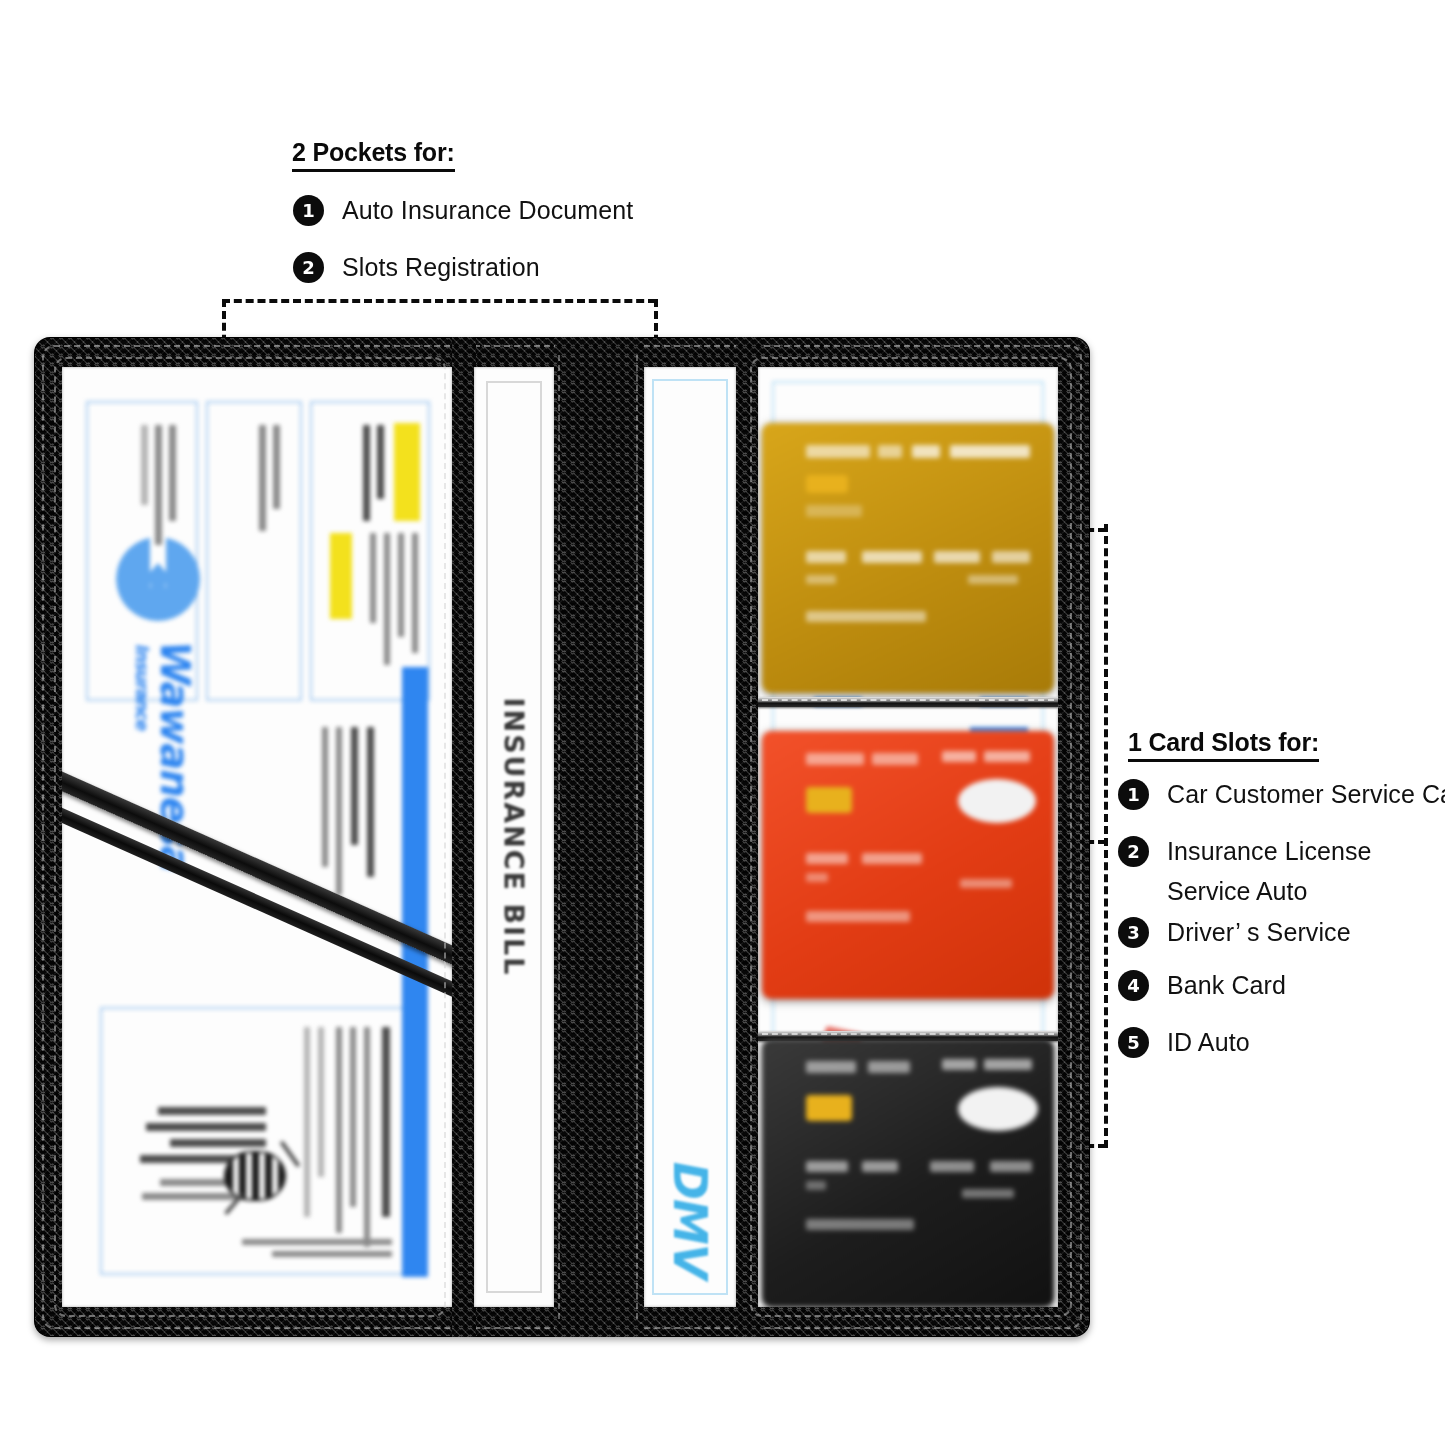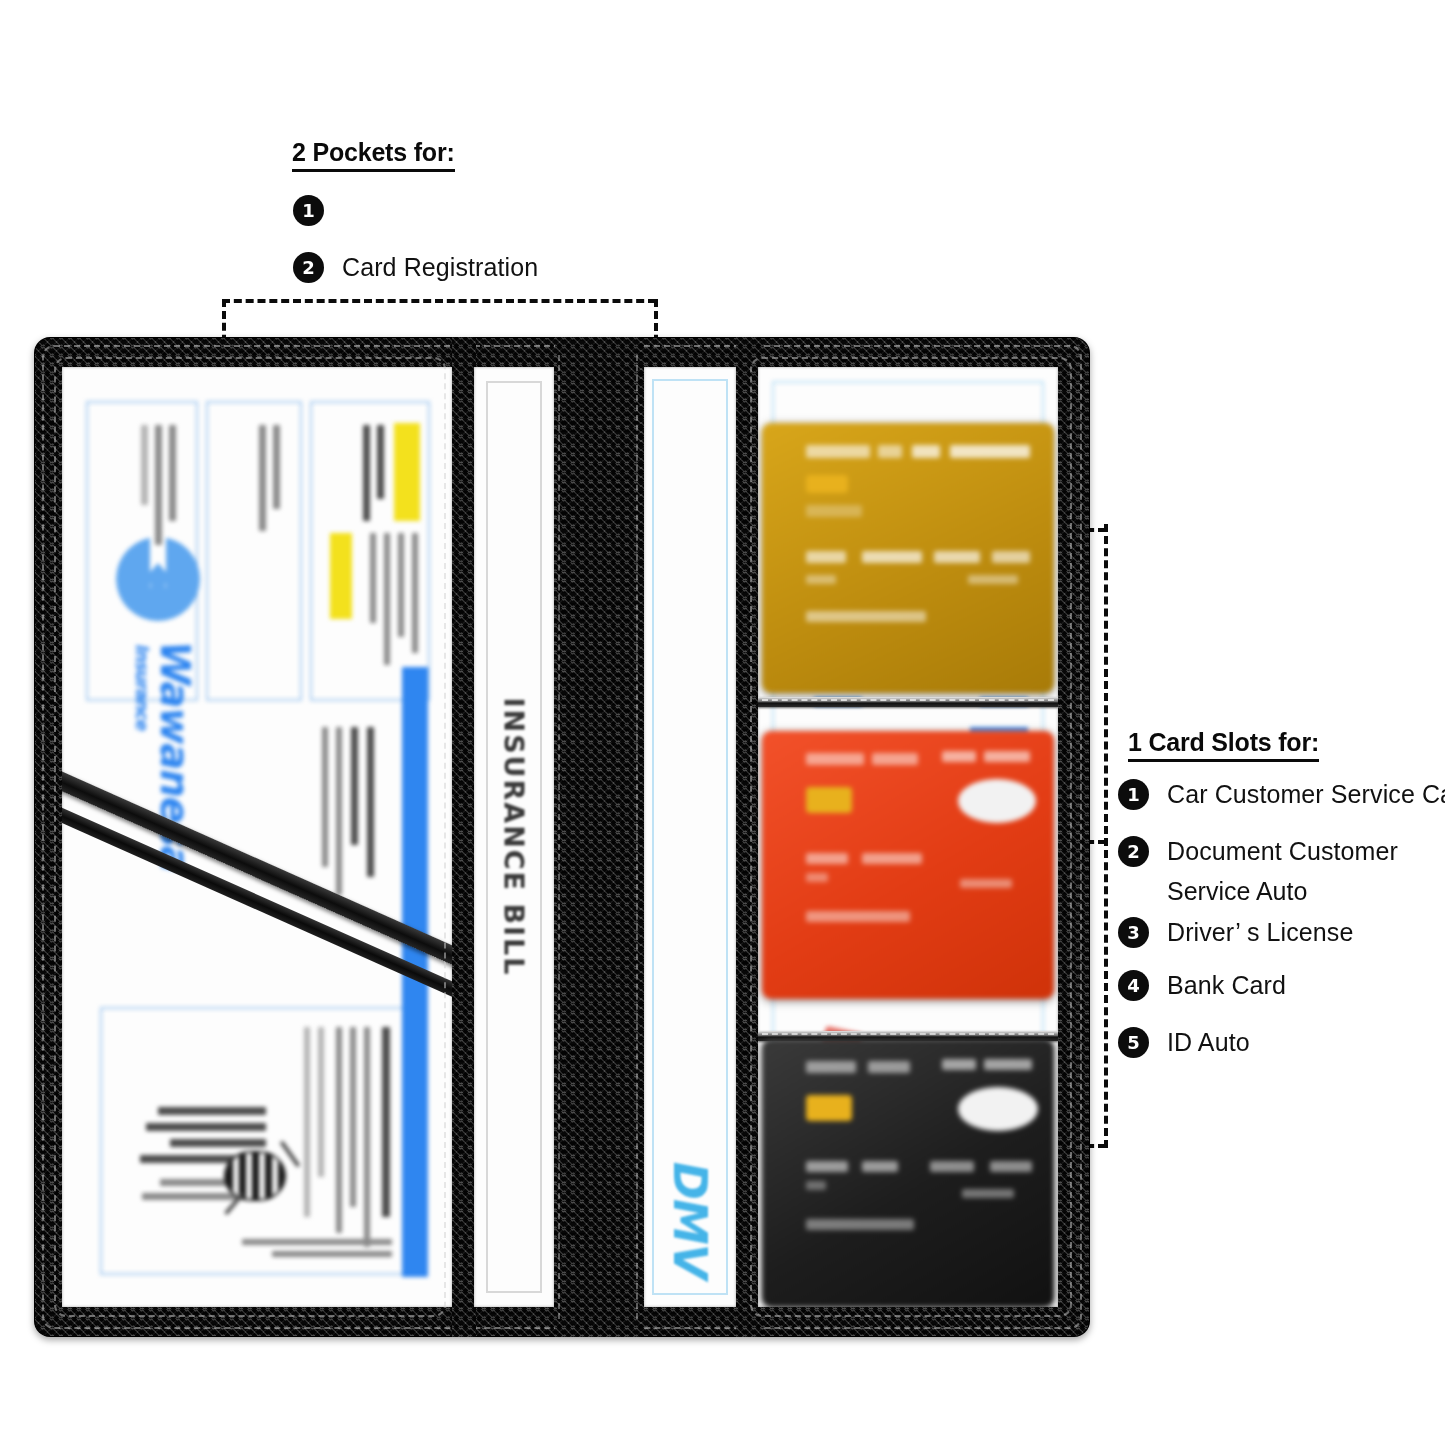--- a/index.html
+++ b/index.html
@@ -170,43 +170,44 @@
     position:absolute; top:0; bottom:0;
   }
 </style>
 </head>
 <body>
 
 <div class="callout-head" style="left:292px; top:138px;">2 Pockets for:</div>
 
 <div class="bullet-row" style="left:293px; top:195px;">
   <span class="num-badge">1</span>
+  <span class="bullet-label">Auto Insurance Document</span>
 </div>
 
 <div class="bullet-row" style="left:293px; top:252px;">
   <span class="num-badge">2</span>
-  <span class="bullet-label">Card Registration</span>
+  <span class="bullet-label">Slots Registration</span>
 </div>
 
 <div class="callout-head" style="left:1128px; top:728px;">1 Card Slots for:</div>
 
 <div class="bullet-row" style="left:1118px; top:779px;">
   <span class="num-badge">1</span>
   <span class="bullet-label">Car Customer Service Card</span>
 </div>
 
 <div class="bullet-row" style="left:1118px; top:836px;">
   <span class="num-badge">2</span>
-  <span class="bullet-label">Document Customer</span>
+  <span class="bullet-label">Insurance License</span>
 </div>
 <div class="bullet-cont" style="left:1167px; top:877px;">Service Auto</div>
 
 <div class="bullet-row" style="left:1118px; top:917px;">
   <span class="num-badge">3</span>
-  <span class="bullet-label">Driver’ s License</span>
+  <span class="bullet-label">Driver’ s Service</span>
 </div>
 
 <div class="bullet-row" style="left:1118px; top:970px;">
   <span class="num-badge">4</span>
   <span class="bullet-label">Bank Card</span>
 </div>
 
 <div class="bullet-row" style="left:1118px; top:1027px;">
   <span class="num-badge">5</span>
   <span class="bullet-label">ID Auto</span>

